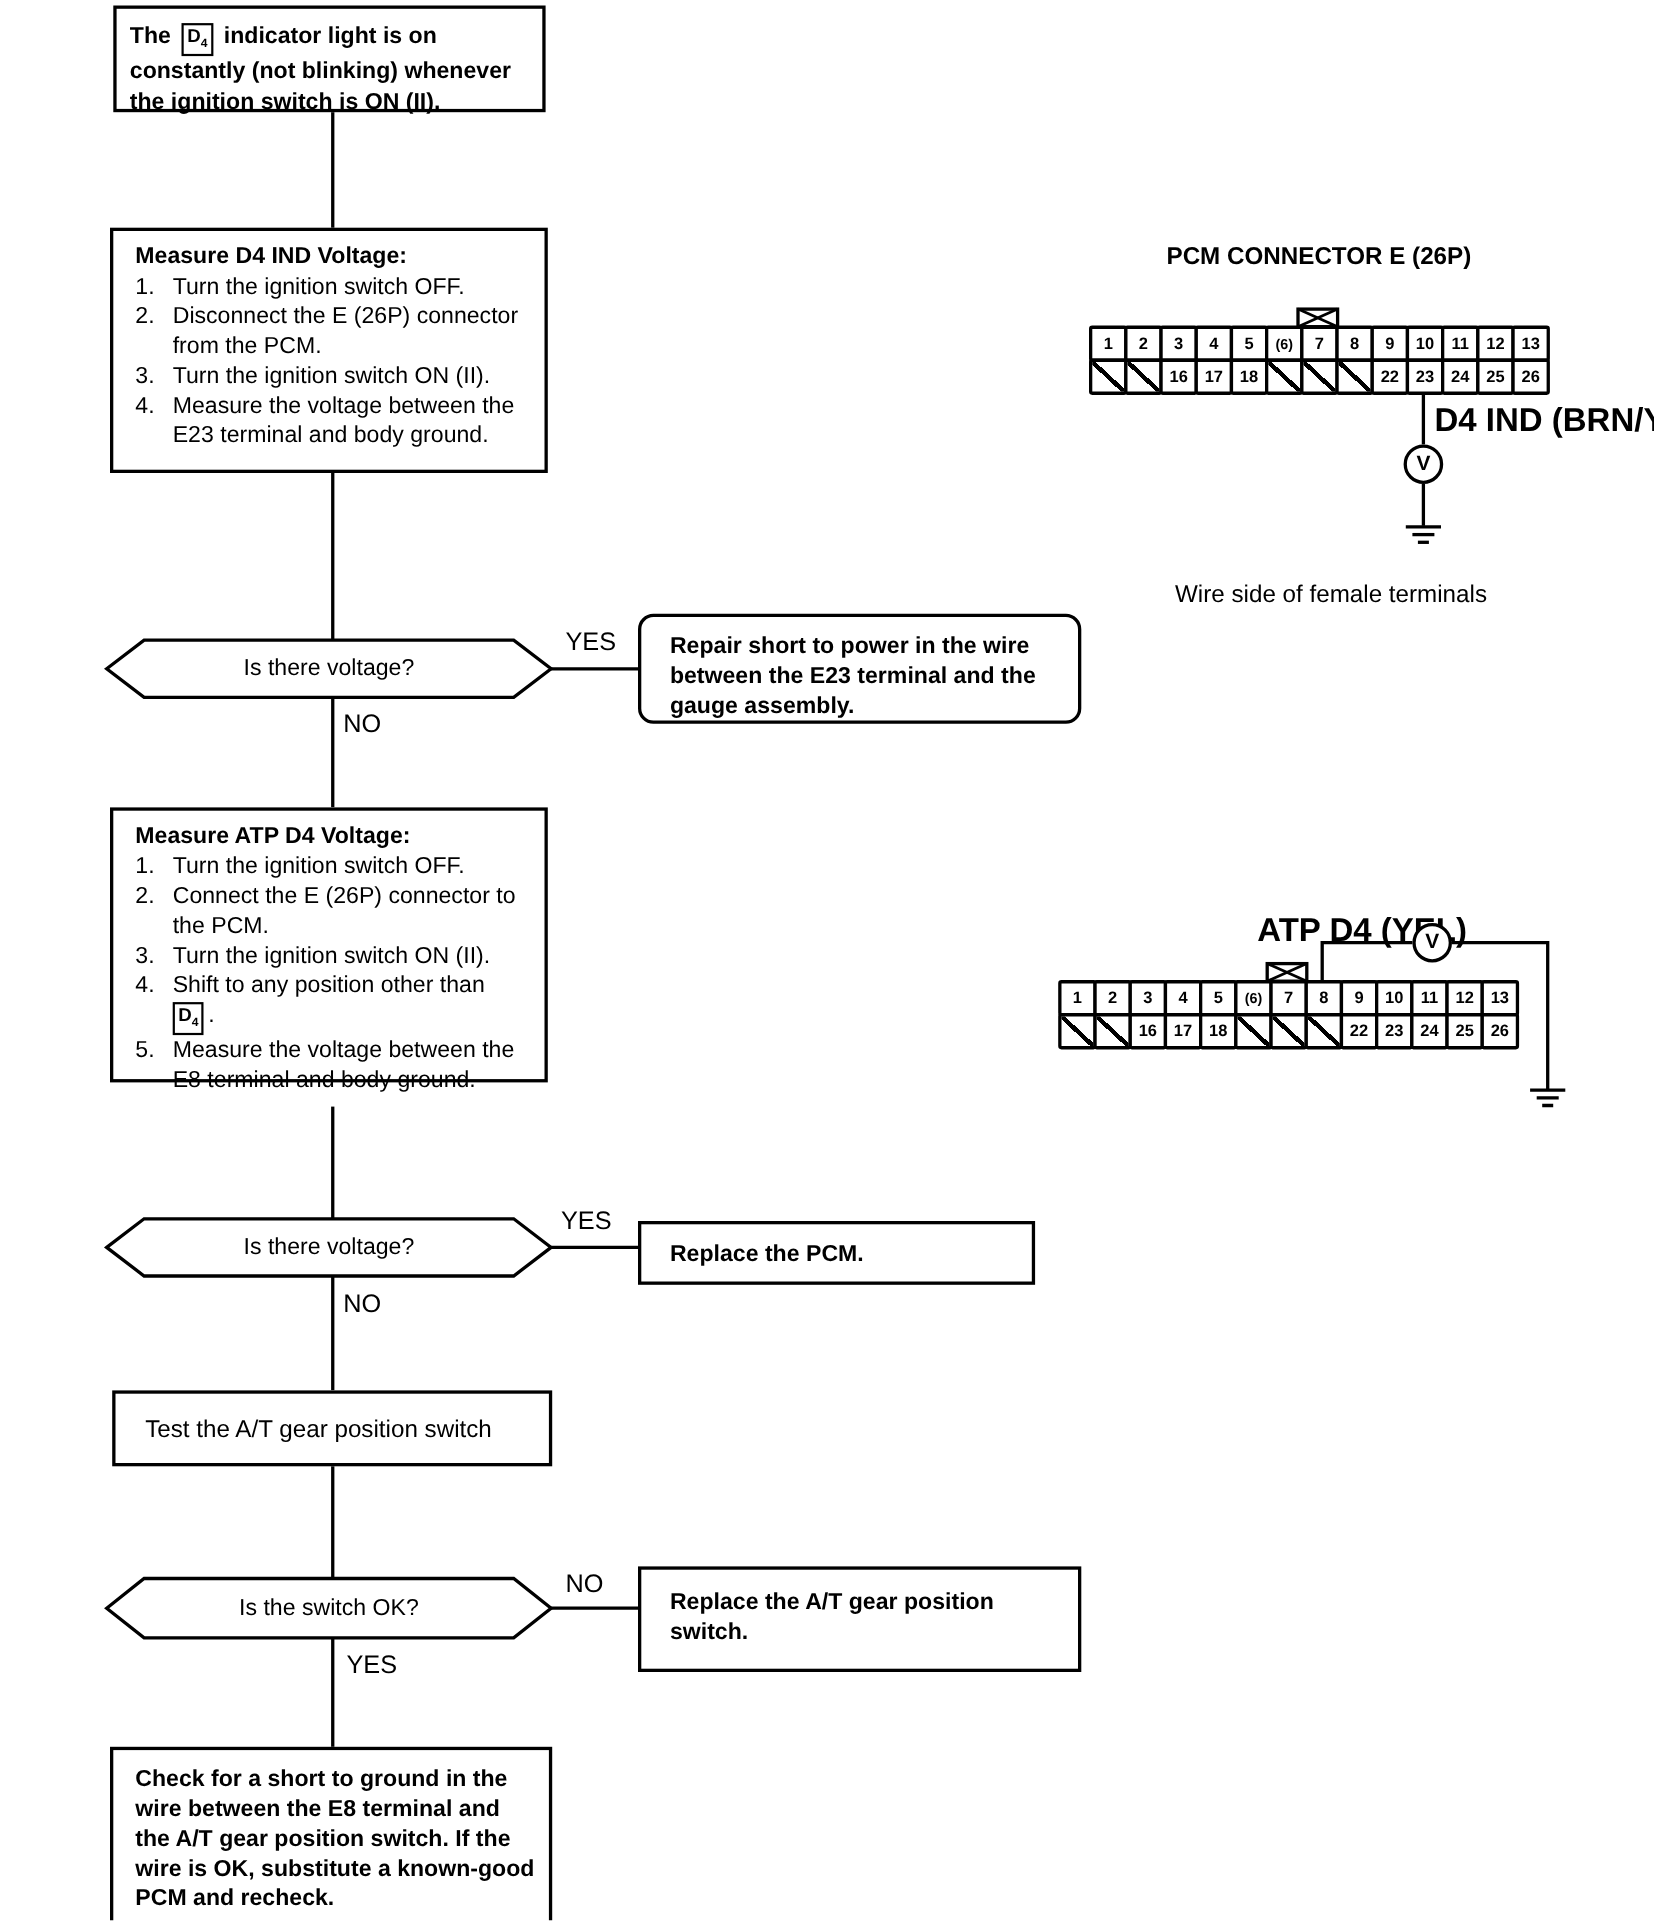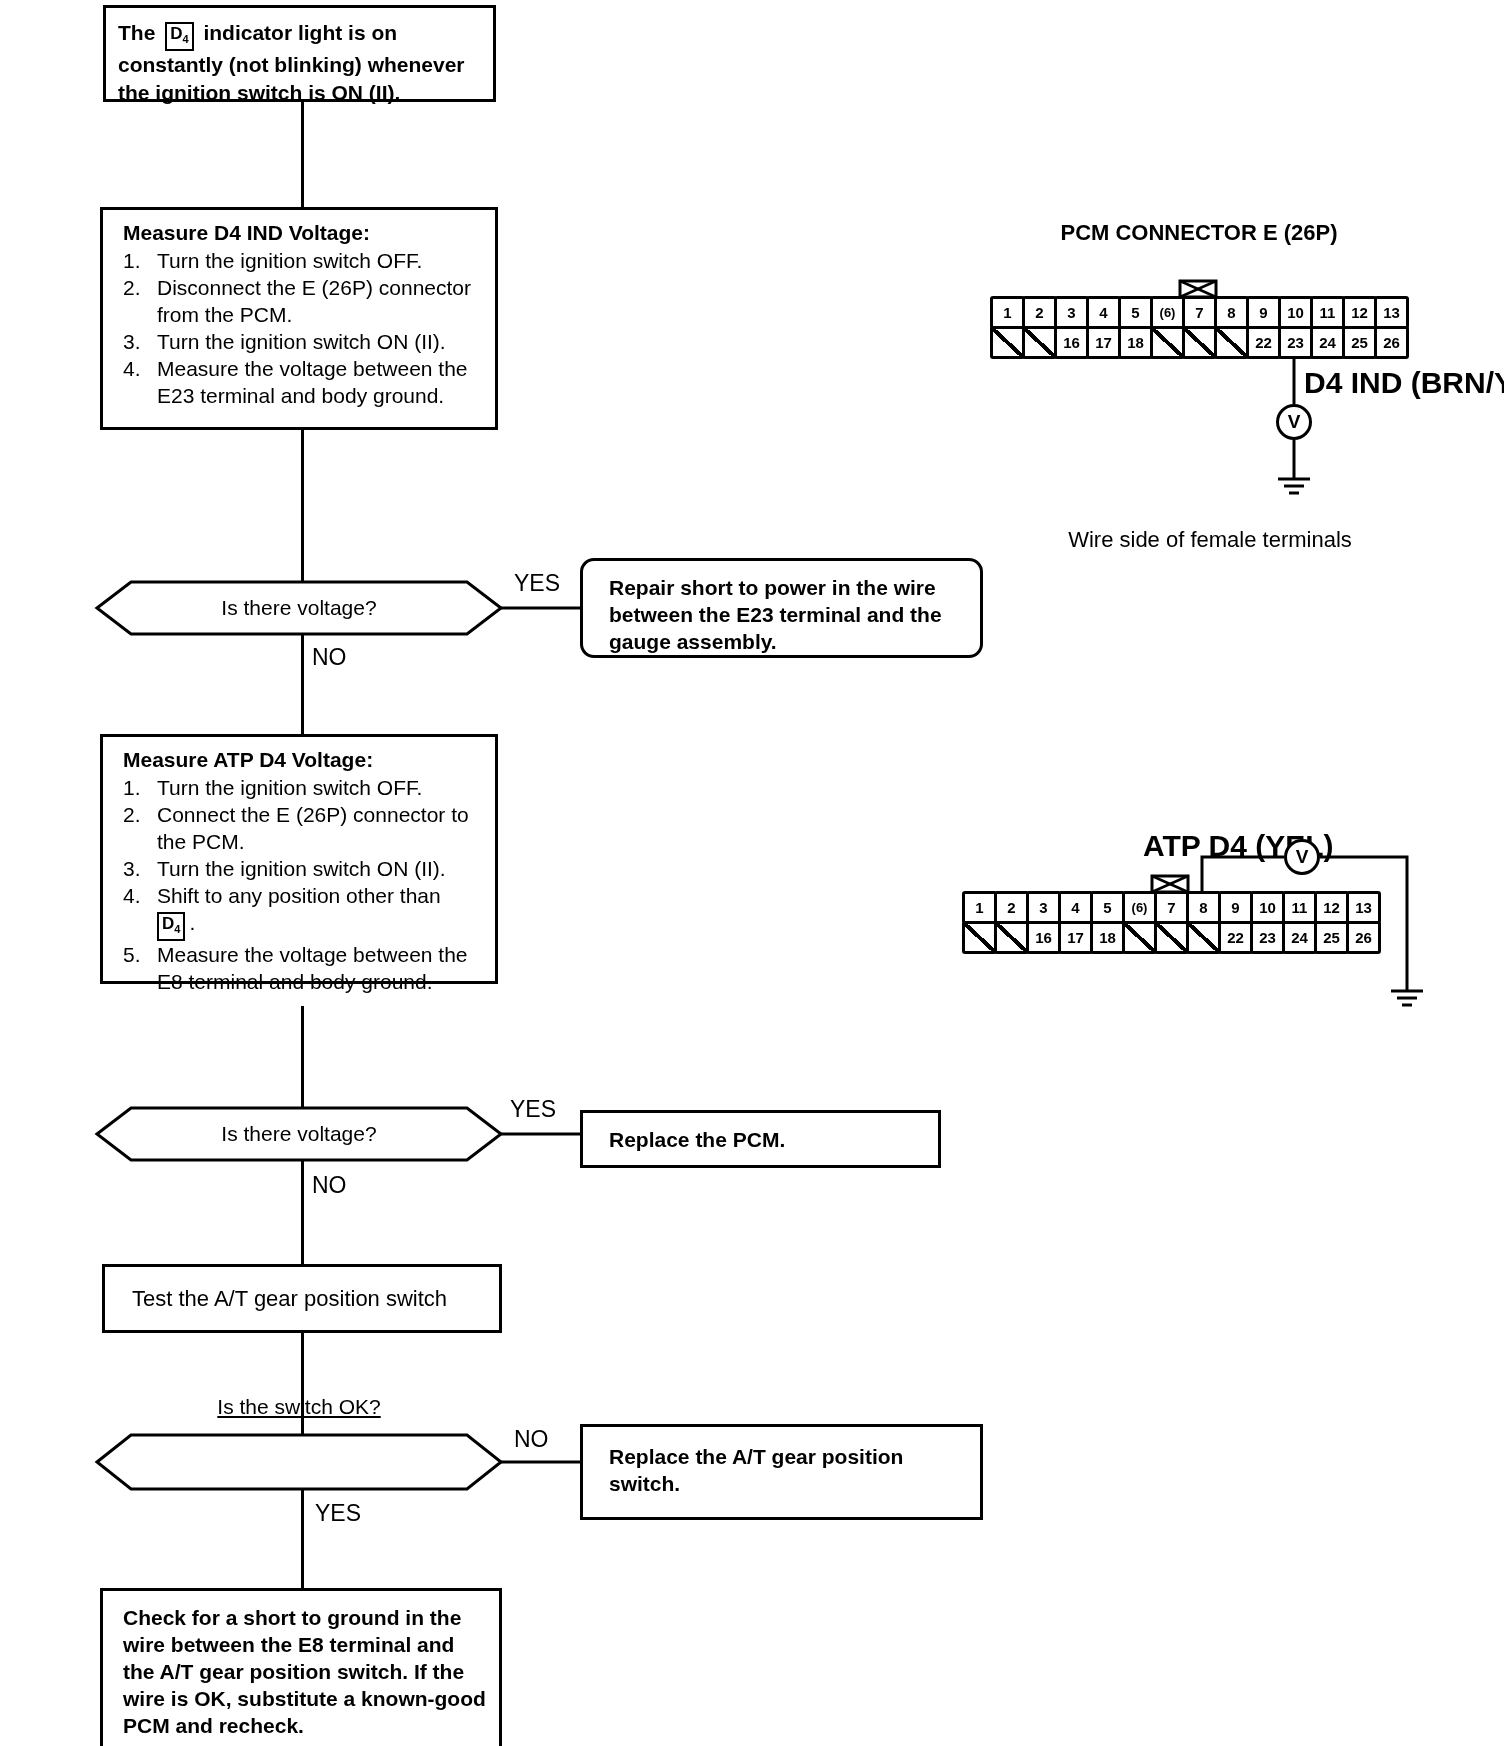--- a/index.html
+++ b/index.html
@@ -170,21 +170,21 @@
   <div class="edgelabel" style="left:312px;top:1172px;">NO</div>
 
   <div class="pbox bold center-v" style="left:580px;top:1110px;width:361px;height:58px;padding:0 14px 0 26px;">
     <span>Replace the PCM.</span>
   </div>
 
   <div class="pbox center-v" style="left:102px;top:1264px;width:400px;height:69px;padding:0 10px 0 27px;font-size:22px;">
     <span>Test the A/T gear position switch</span>
   </div>
 
-  <div class="hexlabel" style="left:97px;top:1380px;width:404px;height:54px;text-decoration:underline;">Is the switch OK?</div>
+  <div class="hexlabel" style="left:97px;top:1435px;width:404px;height:54px;">Is the switch OK?</div>
   <div class="edgelabel" style="left:514px;top:1426px;">NO</div>
   <div class="edgelabel" style="left:315px;top:1500px;">YES</div>
 
   <div class="pbox bold" style="left:580px;top:1424px;width:403px;height:96px;padding:16px 14px 8px 26px;">Replace the A/T gear position switch.</div>
 
   <div class="pbox bold" style="left:100px;top:1588px;width:402px;height:164px;padding:13px 12px 8px 20px;line-height:27px;">Check for a short to ground in the wire between the E8 terminal and the A/T gear position switch. If the wire is OK, substitute a known-good PCM and recheck.</div>
 
   <div class="dg-title" style="left:990px;top:220px;width:418px;">PCM CONNECTOR E (26P)</div>
 
   <div class="conn" style="left:990px;top:296px;">

